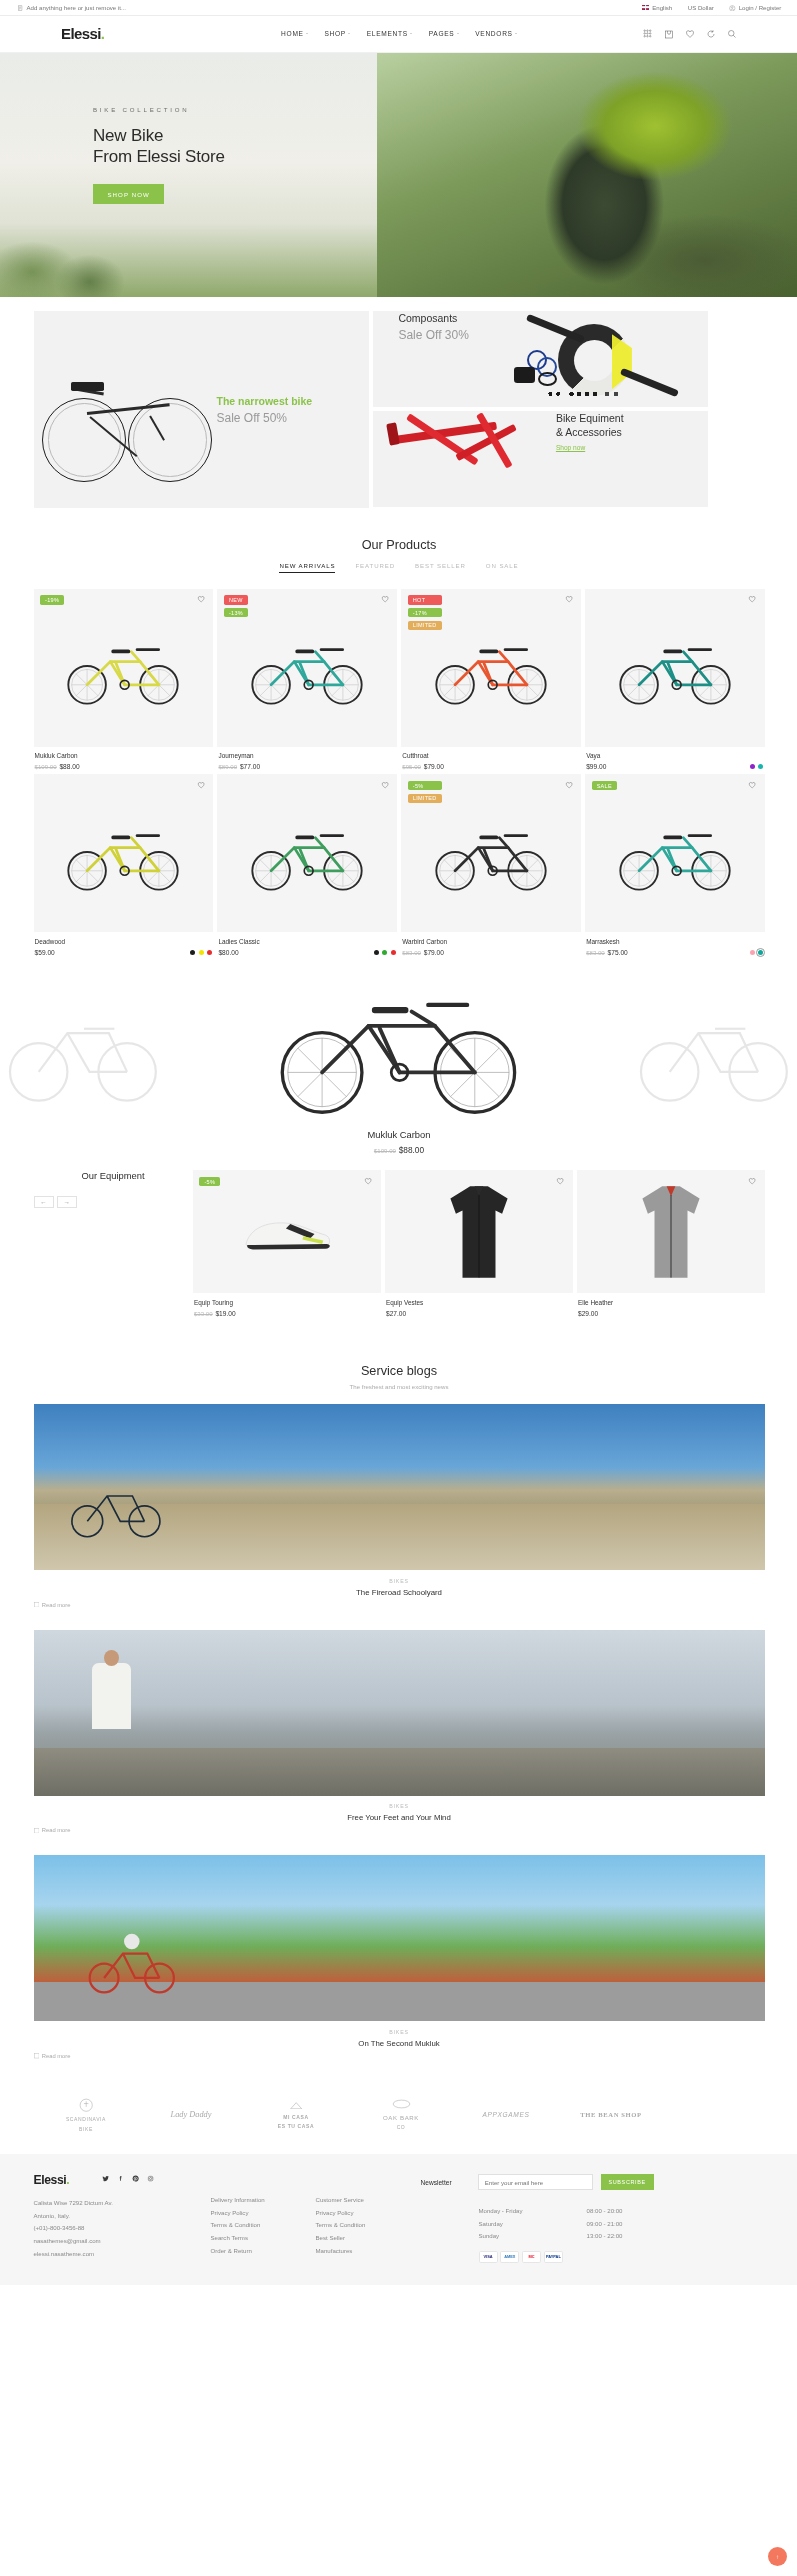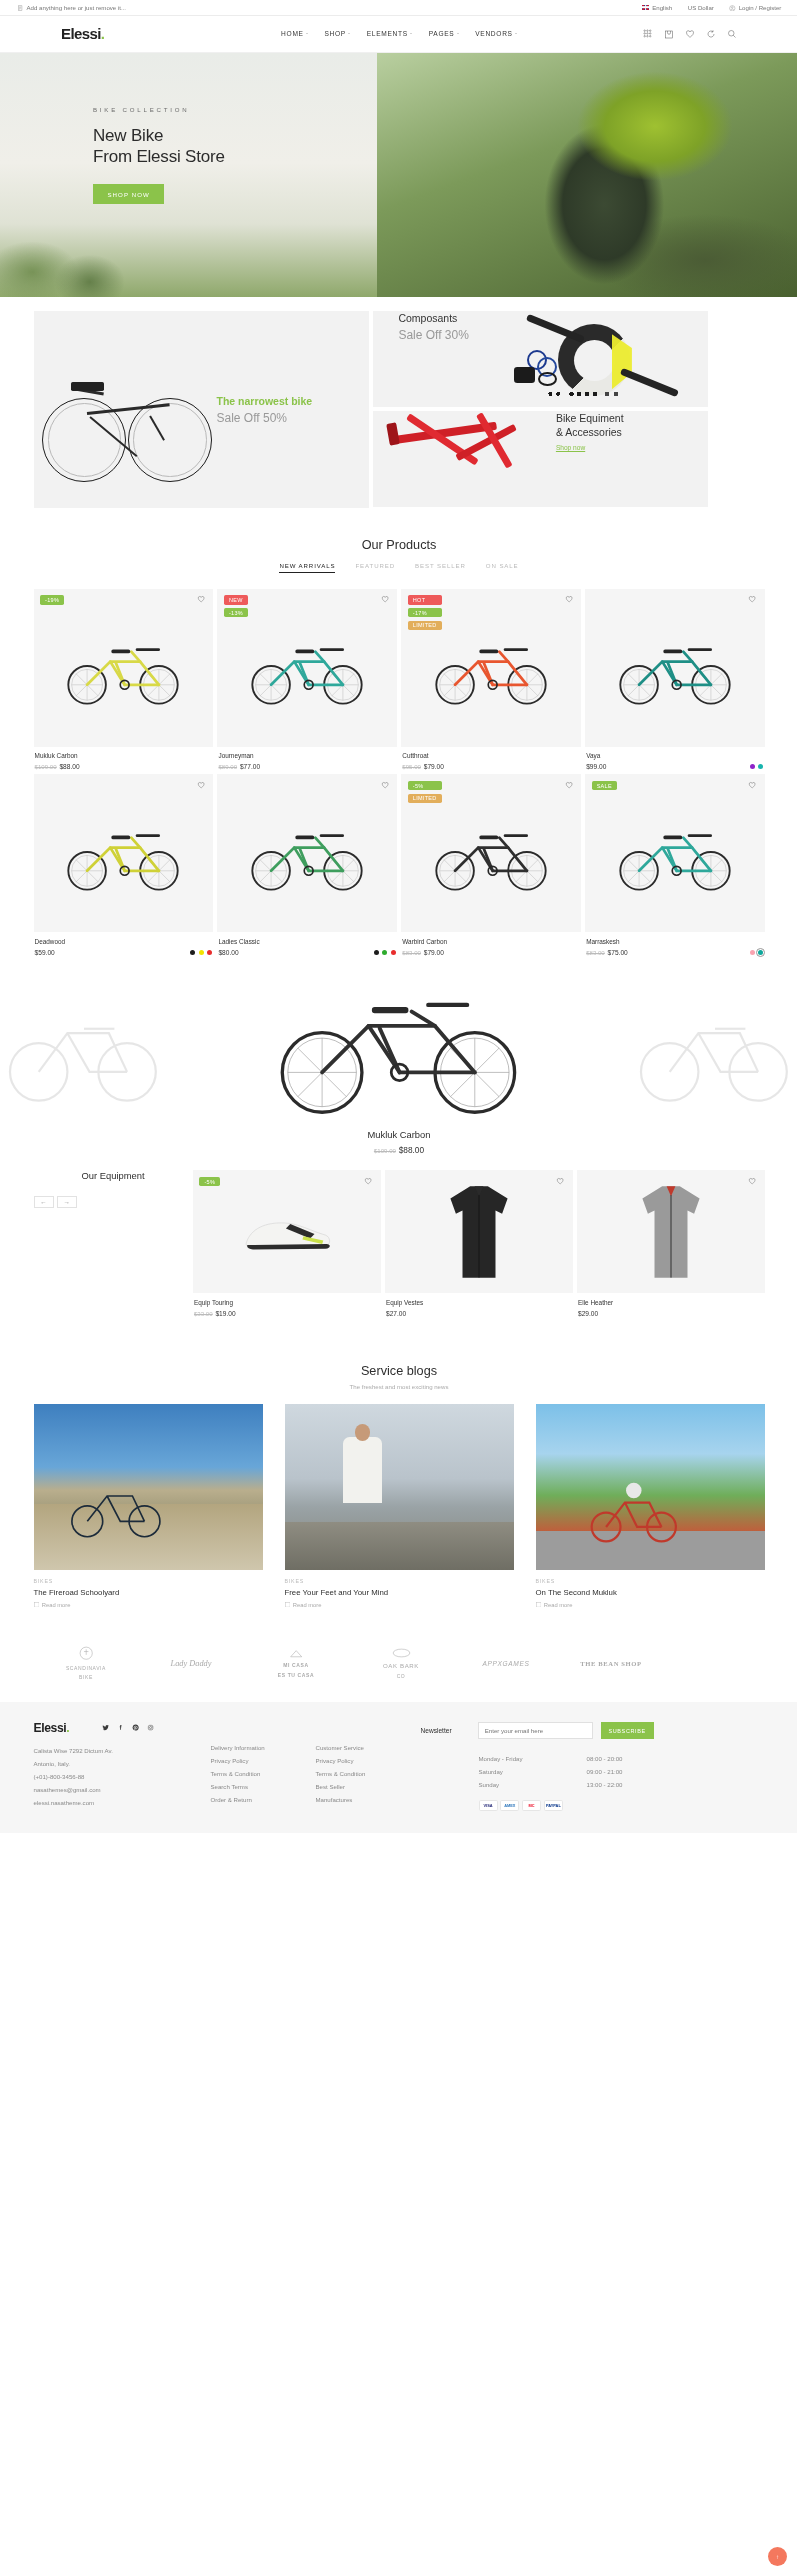--- a/index.html
+++ b/index.html
@@ -115,21 +115,21 @@
   .equip-head { width: 155px; padding-right: 11px; }
   .equip-h { font-size: 9.4px; color:#2e2e2e;margin-left:48px; }
   .equip-nav { display:flex; gap: 3.3px; margin-top: 14.4px; }
   .navbtn { width: 20px; height: 12.2px; border:0.6px solid #e2e2e2; display:flex; align-items:center; justify-content:center; cursor:pointer; color:#999; font-size:6.6px;}
   .equip-grid { display:grid; grid-template-columns: repeat(3, 1fr); gap: 4.4px; flex:1; }
   .ecard .pthumb { height: 123px; }
 
   
   .blogs { padding: 10px 0 25.5px; }
   .blog-sub { text-align:center; font-size:6.1px; color:#aaa; margin-top:4.4px;}
-  .blog-grid { display:grid; grid-template-columns: repeat(3,1fr); gap: 22px; margin-top: 14.4px;}
+  .blog-grid { display:grid; grid-template-columns: repeat(1,1fr); gap: 22px; margin-top: 14.4px; text-align: center;}
   .bimg { height: 166px; position:relative; overflow:hidden; }
   .b1 { background: linear-gradient(180deg,#3e7fbf 0%, #68a6d8 38%, #b9ae8d 52%, #8d8a6a 75%, #d9d2bc 100%); }
   .b2 { background: linear-gradient(180deg,#cfd8df 0%, #b9c3cb 45%, #9aa3a6 62%, #7f7f77 100%); }
   .b3 { background: linear-gradient(180deg,#7cc0e8 0%, #a7d4ee 30%, #6fae5a 55%, #c45a3a 78%, #9a9a9a 100%); }
   .bmeta { font-size:5.3px; color:#bbb; letter-spacing:0.8px; margin-top: 7.8px;}
   .btitle { font-size: 7.8px; color:#2e2e2e; margin-top: 3.9px;}
   .bmore { font-size:5.8px; color:#aaa; margin-top: 5px; display:flex; align-items:center; gap:2.8px;}
 
   
   .brands { display:flex; justify-content:flex-start; align-items:center; padding: 13.3px 0 22px; }

